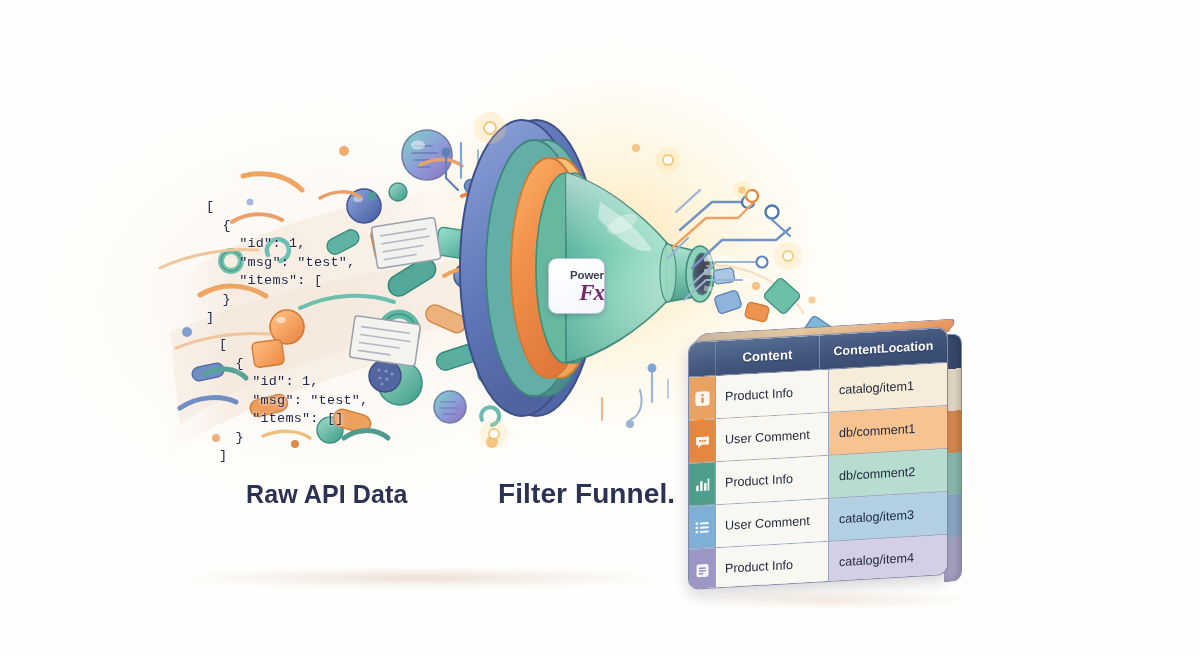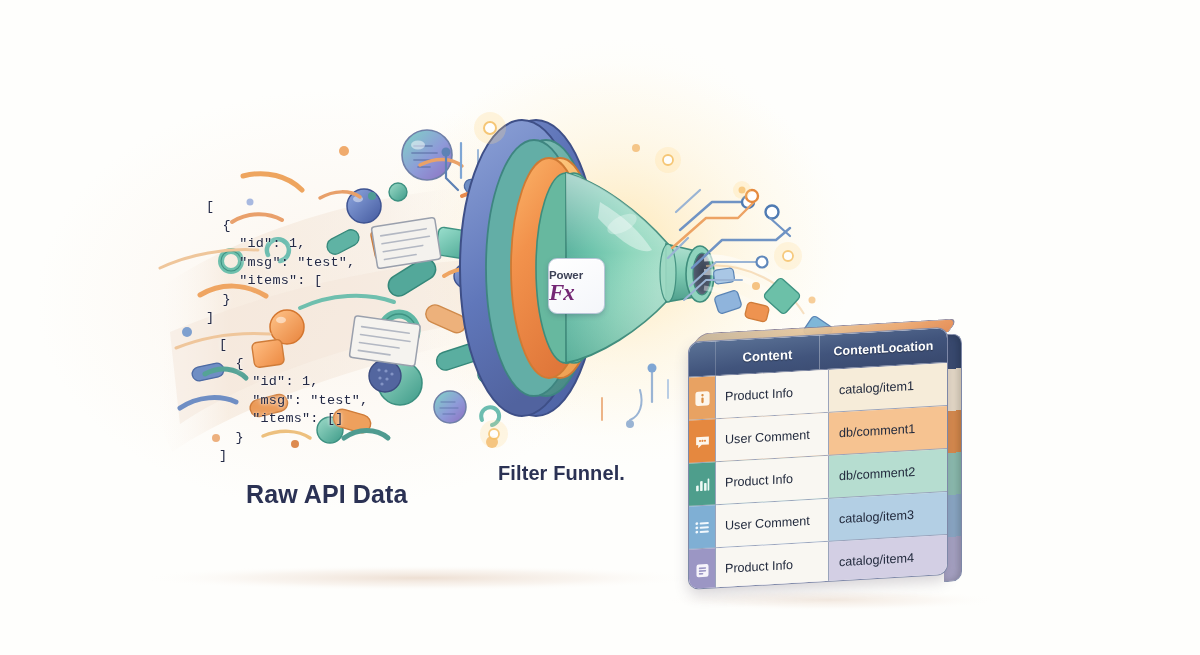--- a/index.html
+++ b/index.html
@@ -22,21 +22,21 @@
   
   .caption{
     position:absolute;
     color:#2b3254;
     font-family:"Liberation Sans", sans-serif;
     font-weight:700;
     letter-spacing:.1px;
     white-space:nowrap;
   }
   #cap-raw{left:246px;top:480px;font-size:25px;}
-  #cap-funnel{left:498px;top:462px;font-size:20px;text-align:right;}
+  #cap-funnel{left:498px;top:478px;font-size:28px;text-align:right;}
 
   
   .jsonblock{
     position:absolute;
     font-family:"Liberation Mono", monospace;
     font-size:13.5px;
     line-height:18.5px;
     color:#242a46;
     white-space:pre;
     letter-spacing:.2px;
@@ -45,21 +45,21 @@
   #json-1{left:206px;top:198px;}
   #json-2{left:219px;top:336px;}
 
   
   #pfx{
     position:absolute;left:548px;top:258px;width:55px;height:54px;
     background:linear-gradient(150deg,#ffffff 0%,#f4f6fa 100%);
     border:1.6px solid #b9c6d8;
     border-radius:9px;
     box-shadow:0 2px 5px rgba(60,70,100,.28), inset 0 1px 0 #fff;
-    display:flex;flex-direction:column;align-items:flex-start;justify-content:center;
+    display:flex;flex-direction:column;align-items:flex-end;justify-content:center;
     overflow:hidden;
   }
   #pfx .pw{
     font-family:"Liberation Sans", sans-serif;
     font-size:11.5px;font-weight:600;color:#3d4257;line-height:12px;
     margin-top:1px;letter-spacing:-.1px;
   }
   #pfx .fx{
     font-family:"Liberation Serif", serif;
     font-size:23px;font-weight:700;font-style:italic;

